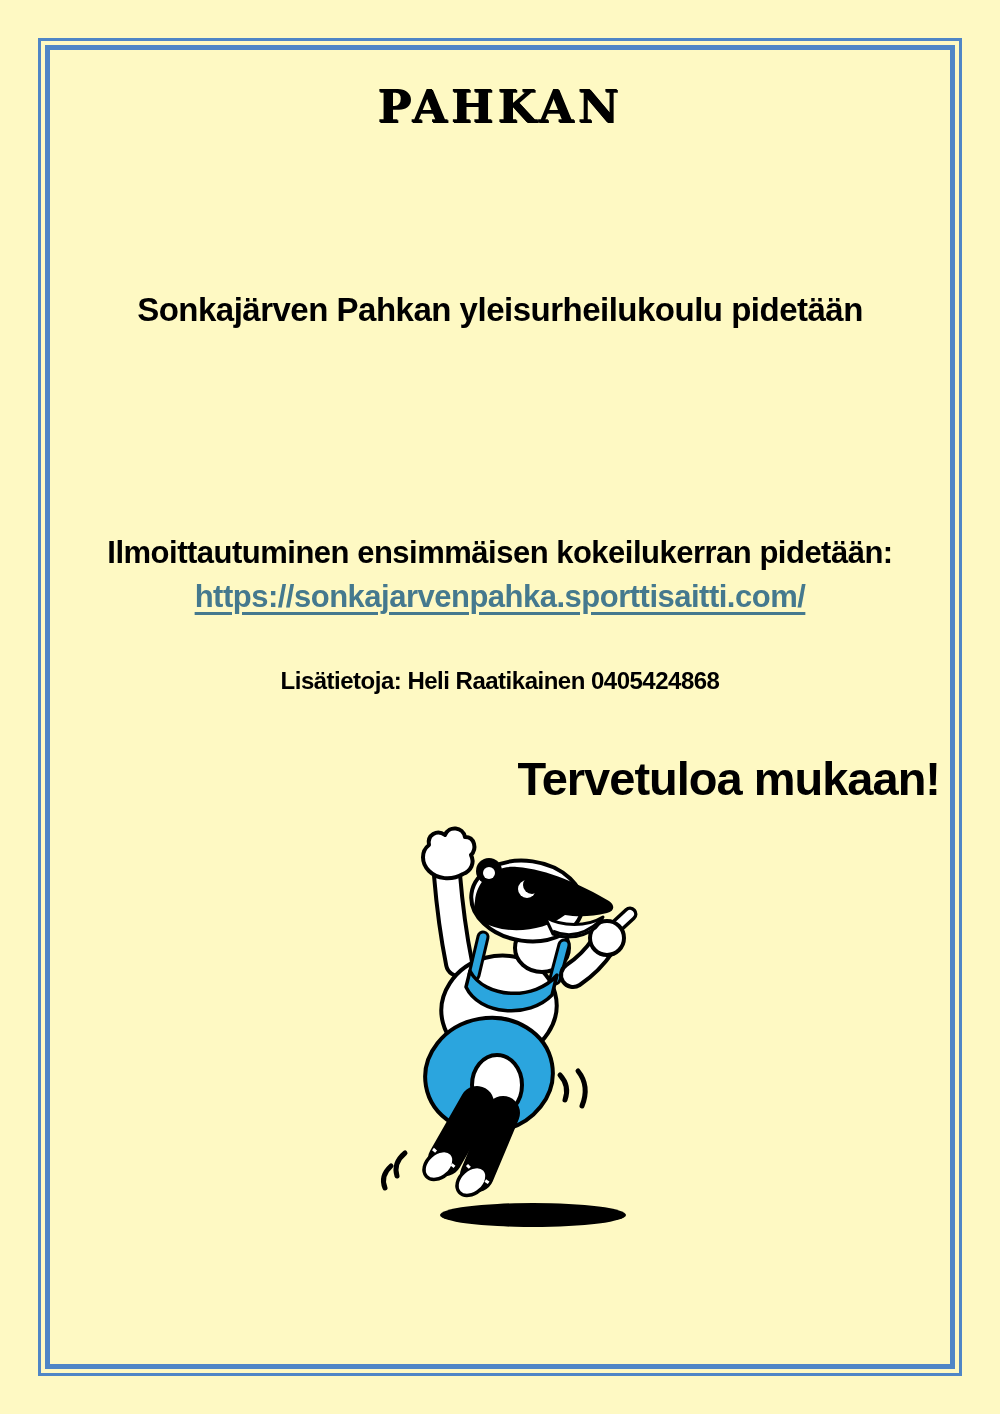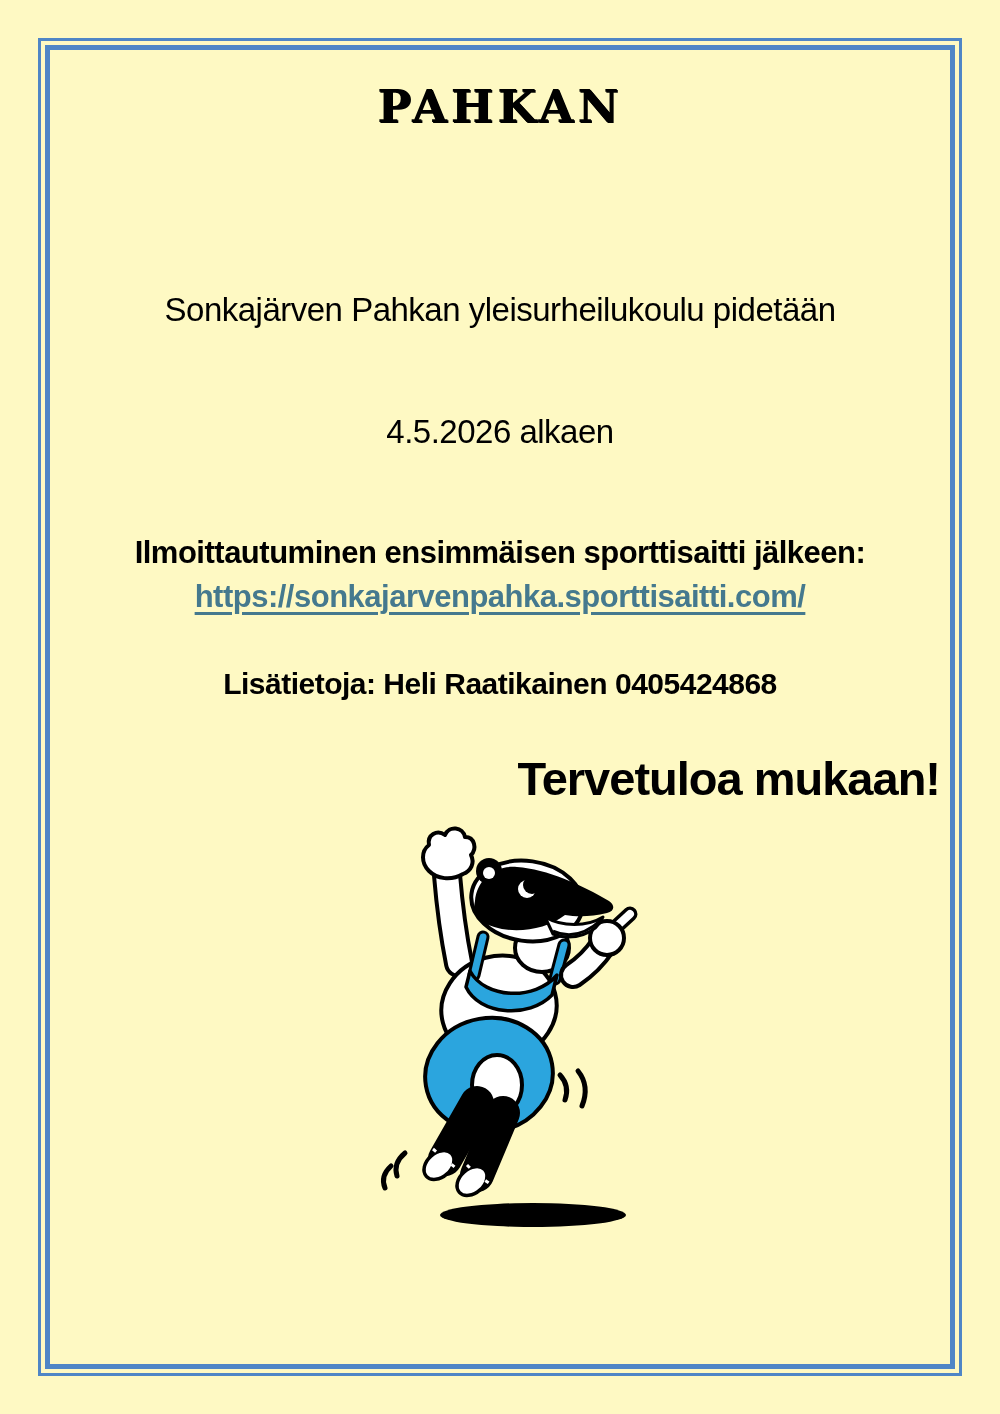--- a/index.html
+++ b/index.html
@@ -34,64 +34,63 @@
   .title-line {
     font-family: "DejaVu Serif", serif;
     font-weight: bold;
     font-size: 45px;
     letter-spacing: 4px;
     text-shadow: 1px 1px 0 #000;
   }
   .t1 { top: 80px; }
   .t2 { top: 155px; }
   .body-line {
-    font-weight: normal;
+    font-weight: bold;
     font-size: 33px;
     letter-spacing: -0.5px;
   }
   .b1 { top: 291px; }
   .b2 { top: 351px; }
   .b3 { top: 413px; }
   .signup-label { top: 535px; font-weight: bold; font-size: 31px; letter-spacing: -0.5px; }
   .signup-link {
     top: 579px;
     font-weight: bold;
     font-size: 31px;
     letter-spacing: -0.5px;
   }
   .signup-link a {
     color: var(--link-color, #45798e);
     text-decoration: underline;
     text-decoration-thickness: 3px;
     text-underline-offset: 5px;
   }
-  .contact-line { top: 667px; font-weight: bold; font-size: 30px; letter-spacing: -0.5px; }
+  .contact-line { top: 667px; font-weight: bold; font-size: 24px; letter-spacing: -0.5px; }
   .welcome-line { top: 751px; font-weight: bold; font-size: 47px; letter-spacing: -1px; text-align: right; }
   .mascot {
     position: absolute;
     left: 377px;
     top: 823px;
     width: 280px;
     height: 410px;
   }
 </style>
 </head>
 <body>
 
 <div class="page">
 
   <div class="border-outer"></div>
   <div class="border-inner"></div>
 
   <div class="centered title-line t1">PAHKAN</div>
 
   <div class="centered body-line b1">Sonkajärven Pahkan yleisurheilukoulu pidetään</div>
-  <div class="centered body-line b3">4.5.2026 alkaen</div>
 
-  <div class="centered signup-label">Ilmoittautuminen ensimmäisen sporttisaitti jälkeen:</div>
+  <div class="centered signup-label">Ilmoittautuminen ensimmäisen kokeilukerran pidetään:</div>
   <div class="centered signup-link">
     <a href="#">https://sonkajarvenpahka.sporttisaitti.com/</a>
   </div>
 
   <div class="centered contact-line">Lisätietoja: Heli Raatikainen 0405424868</div>
 
   <div class="centered welcome-line">Tervetuloa mukaan!</div>
 
   <svg class="mascot" viewBox="0 0 280 410" xmlns="http://www.w3.org/2000/svg" aria-hidden="true">
 

